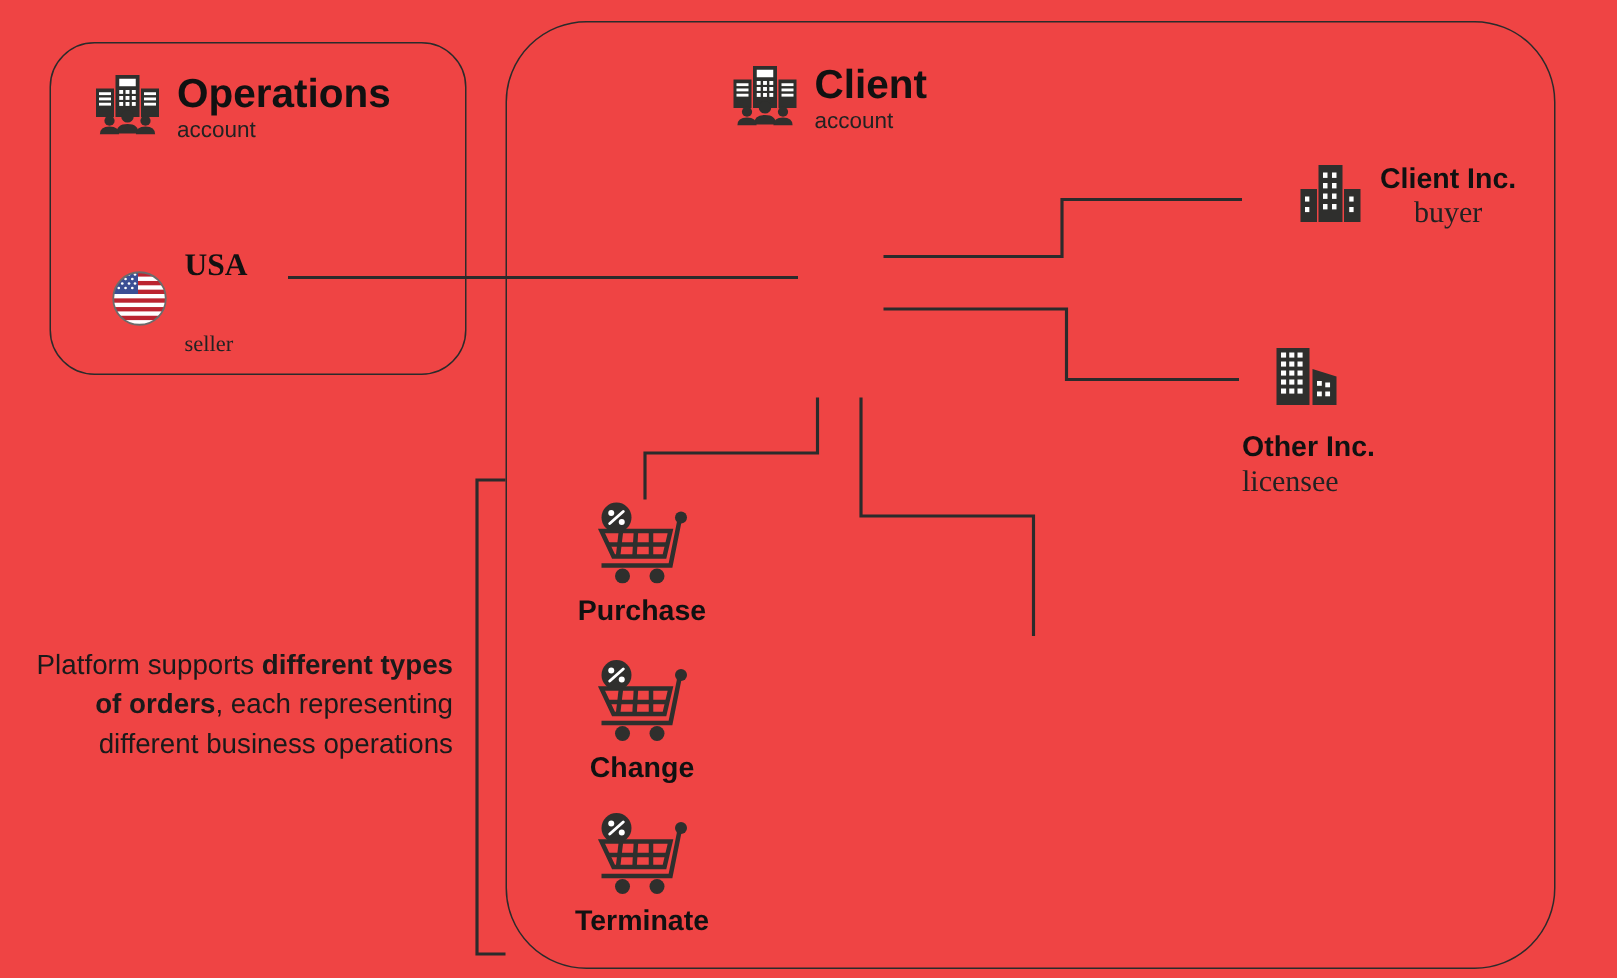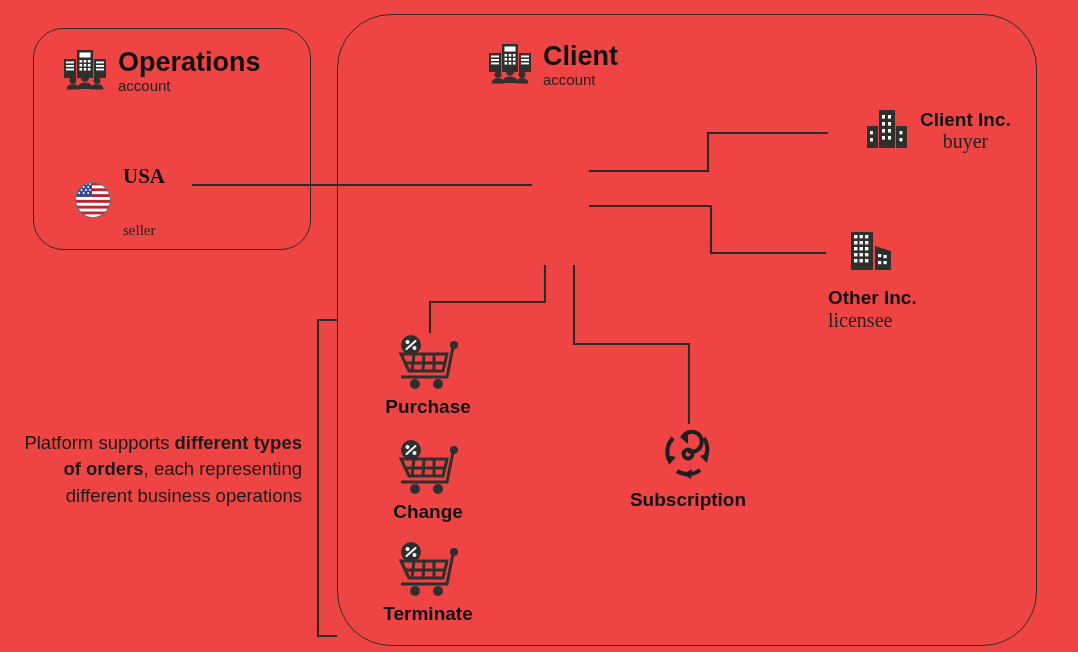--- a/index.html
+++ b/index.html
@@ -422,42 +422,20 @@
         <g stroke="#ffffff" stroke-width="2" fill="none" stroke-linecap="round">
           <path d="M 9.5 16 L 18.5 8"></path>
         </g>
         <circle cx="10.5" cy="9" r="2" fill="#ffffff"></circle>
         <circle cx="17.5" cy="15" r="2" fill="#ffffff"></circle>
       </svg>
     </span>
     <span class="vnode-label">Change</span>
   </div>
 
-  <div class="vnode" id="subscription-node">
-    <span class="node-icon">
-      <svg width="60" height="58" viewBox="0 0 60 58" xmlns="http://www.w3.org/2000/svg">
-        <g fill="none" stroke="#1f1f1f" stroke-width="4" stroke-linecap="butt">
-          <path d="M 15 14 A 20 20 0 0 0 11 36"></path>
-          <path d="M 46 14 A 20 20 0 0 1 47 34"></path>
-          <path d="M 19 47 A 20 20 0 0 0 42 46"></path>
-        </g>
-        <g fill="#1f1f1f">
-          <path d="M 8 31 L 18 33 L 11 41 Z"></path>
-          <path d="M 51 29 L 49 39 L 42 32 Z"></path>
-          <path d="M 25 50 L 34 45 L 33 55 Z"></path>
-        </g>
-        <g fill="none" stroke="#1f1f1f" stroke-width="4" stroke-linecap="butt">
-          <path d="M 25 13 A 10 10 0 1 1 30 27"></path>
-        </g>
-        <path d="M 30 6 L 30 20 L 22 13 Z" fill="#1f1f1f"></path>
-        <circle cx="30" cy="30" r="4.5" fill="none" stroke="#1f1f1f" stroke-width="4"></circle>
-      </svg>
-    </span>
-    <span class="vnode-label">Subscription</span>
-  </div>
 
   <div id="caption">
     <span>Platform supports </span><b>different</b>
     <b>types of orders</b><span>, each</span>
     <span>representing different</span>
     <span>business operations</span>
   </div>
 
 </div>
 

